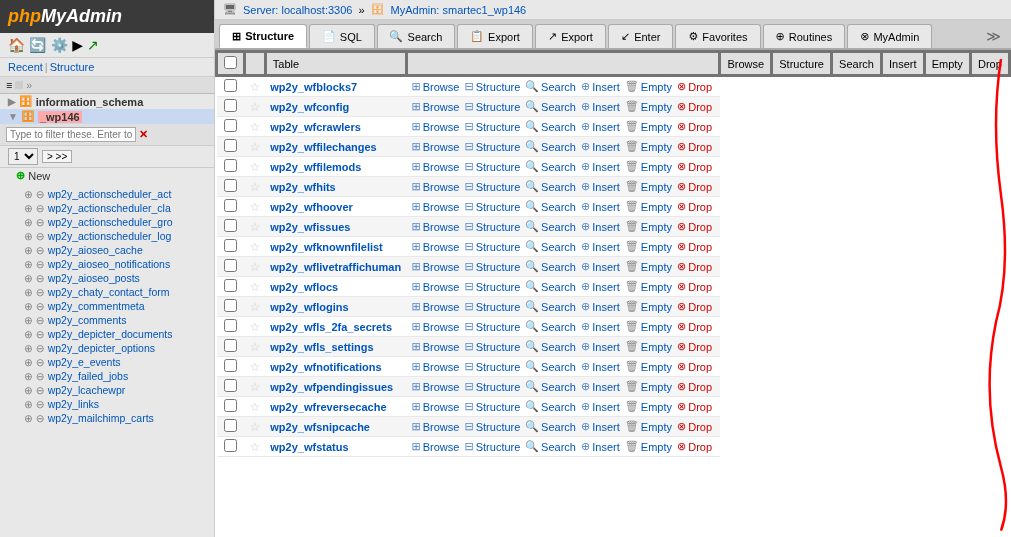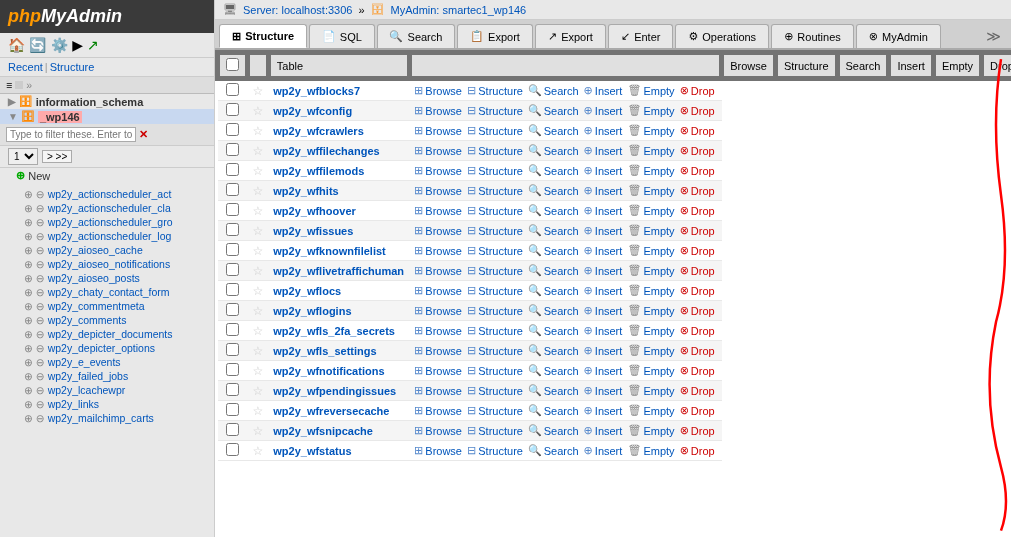--- a/index.html
+++ b/index.html
@@ -171,21 +171,21 @@
     table.db-table {
       width: 100%;
       border-collapse: collapse;
       font-size: 11px;
     }
     table.db-table thead tr {
       background: #e0e0e0;
     }
     table.db-table th {
       padding: 3px 6px;
-      border: 5px solid #737373;
+      border: 3px solid #737373;
       text-align: left;
       font-weight: normal;
       white-space: nowrap;
     }
     table.db-table td {
       padding: 2px 5px;
       border-bottom: 1px solid #e8e8e8;
       white-space: nowrap;
     }
     table.db-table tr:nth-child(even) td { background: #f5f5f5; }
@@ -406,21 +406,21 @@
     <div class="tab">
       <span>↗</span>
       <span>Export</span>
     </div>
     <div class="tab">
       <span>↙</span>
       <span>Enter</span>
     </div>
     <div class="tab">
       <span>⚙</span>
-      <span>Operations</span>
+      <span>Favorites</span>
     </div>
     <div class="tab">
       <span>⊕</span>
       <span>Routines</span>
     </div>
     <div class="tab">
       <span>⊗</span>
       <span>MyAdmin</span>
     </div>
     <div class="more-tabs">≫</div>

